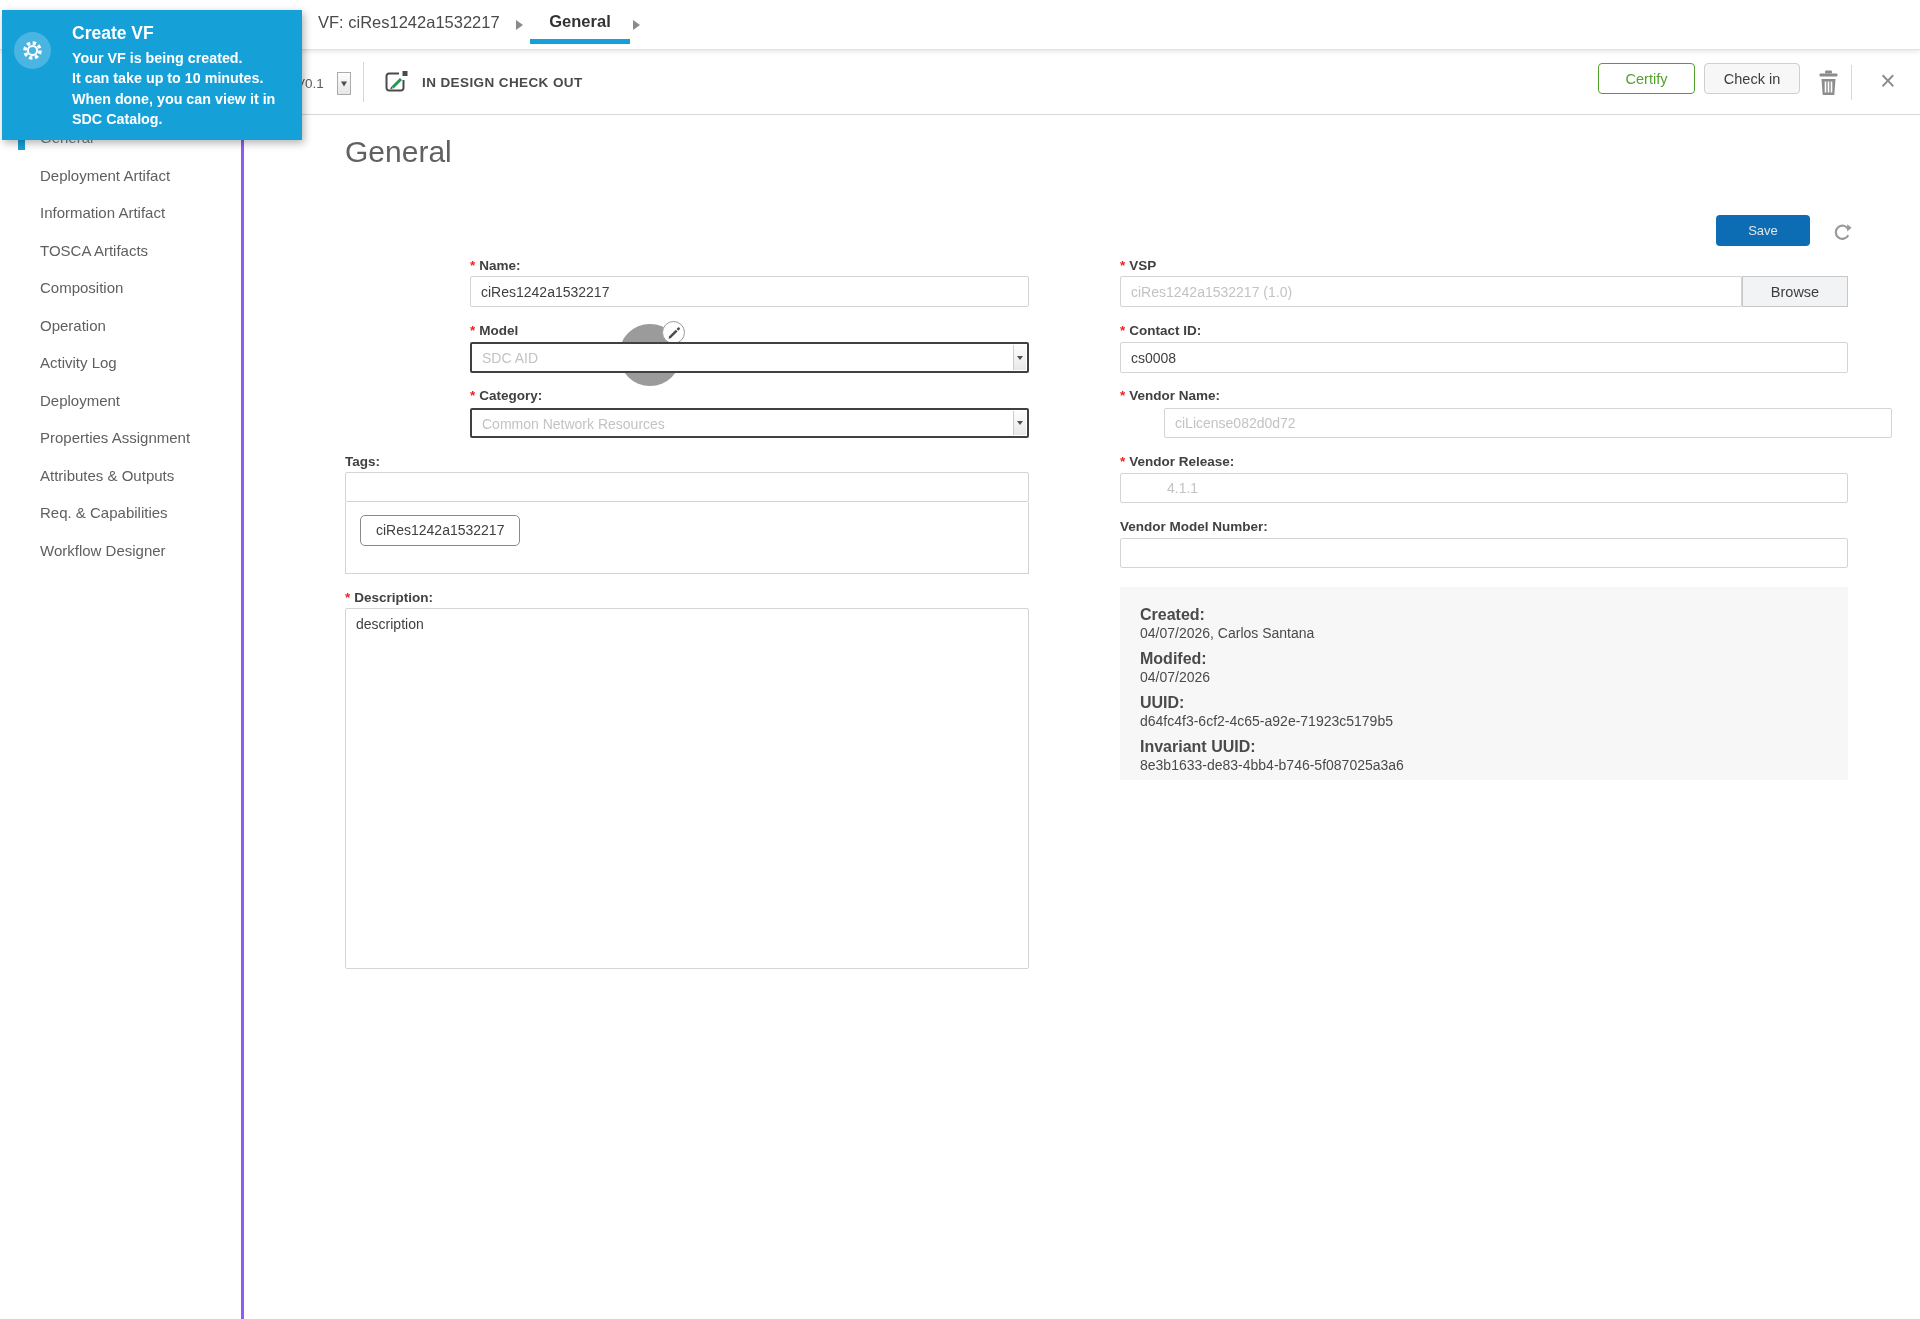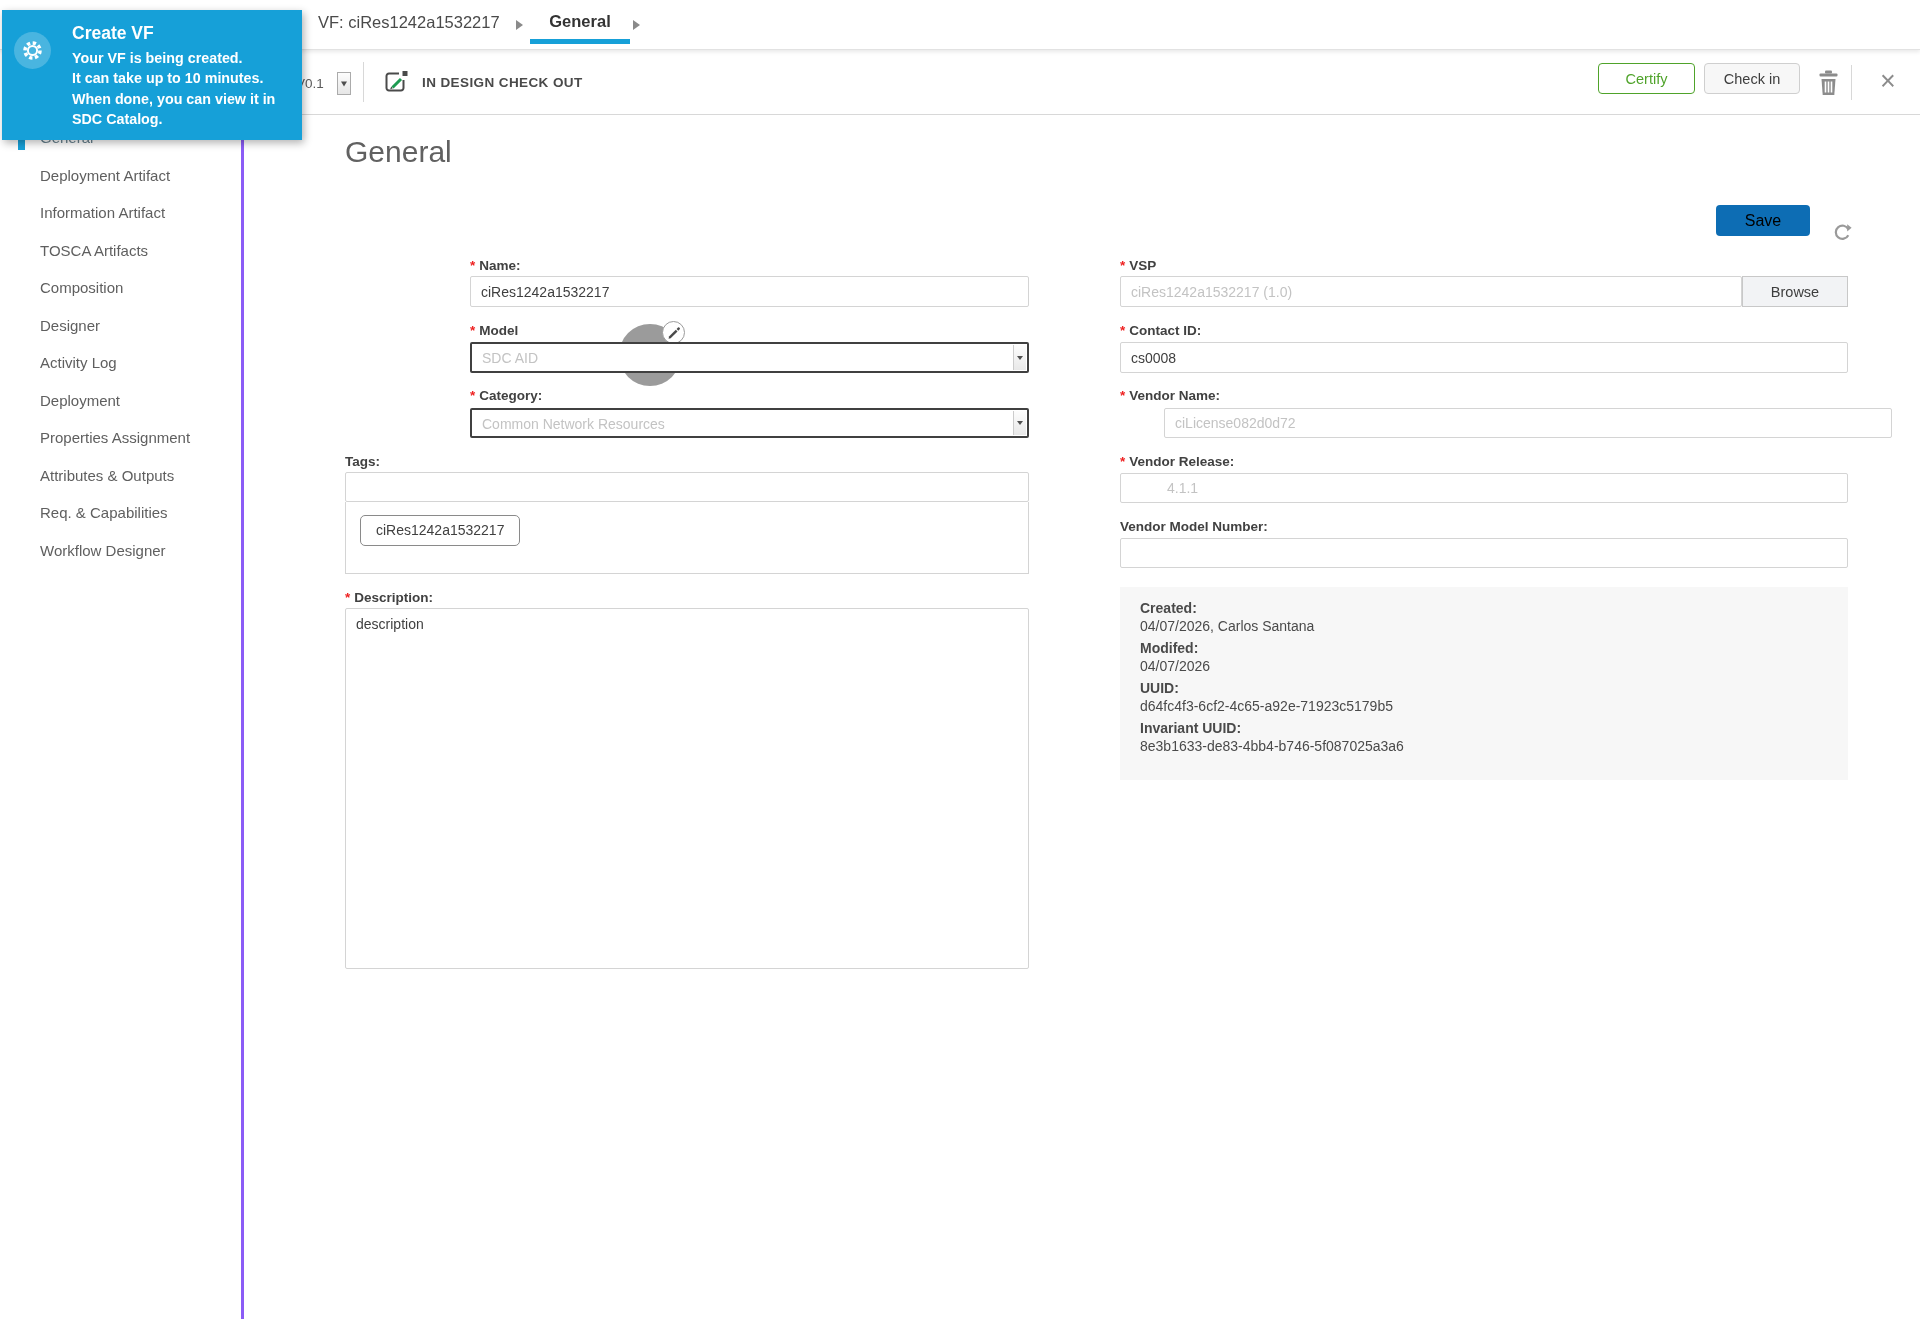--- a/index.html
+++ b/index.html
@@ -50,22 +50,22 @@
   .nav-list { position:absolute; left:0; top:67px; width:100%; }
   .nav-item { position:relative; height:37.5px; line-height:37.5px; padding-left:40px;
               font-size:15px; color:#5f5f5f; cursor:pointer; white-space:nowrap; }
   .nav-item.active { color:#68828f; }
   .nav-item.active::before { content:""; position:absolute; left:18px; top:7px; width:7px; height:24px;
               background:#16a0d8; }
 
   
   .content { position:absolute; left:244px; top:115px; width:1676px; height:1204px; background:#fff; }
   .page-title { position:absolute; left:101px; top:20px; font-size:30px; font-weight:300; color:#616161; }
-  .save-btn { position:absolute; left:1472px; top:90px; width:94px; height:31px; background:#0d6db4;
-              color:#000000; border:none; border-radius:4px; font-size:16px; cursor:pointer;
+  .save-btn { position:absolute; left:1472px; top:100px; width:94px; height:31px; background:#0d6db4;
+              color:#e5e5e5; border:none; border-radius:4px; font-size:13px; cursor:pointer;
               font-family:"Liberation Sans",sans-serif; }
   .refresh { position:absolute; left:1588px; top:107px; cursor:pointer; }
 
   .lbl { position:absolute; font-size:13.5px; font-weight:700; color:#414141; white-space:nowrap; }
   .req { color:#ee2222; margin-right:4px; }
   .inp { position:absolute; border:1px solid #d4d4d4; border-radius:2px; background:#fff;
          font-family:"Liberation Sans",sans-serif; font-size:14px; color:#3f3f3f; padding:0 10px; outline:none; }
   .inp.dim { color:#c3c3c3; }
   .sel { position:absolute; border:2px solid #404040; border-radius:2px; background:#fff;
          font-size:14px; color:#c3c3c3; padding:0 24px 0 10px; line-height:29px; cursor:default;
@@ -88,21 +88,21 @@
   textarea.desc { position:absolute; left:101px; top:493px; width:684px; height:361px; resize:none;
           border:1px solid #d4d4d4; border-radius:2px; padding:7px 10px;
           font-family:"Liberation Sans",sans-serif; font-size:14px; color:#3f3f3f; outline:none; }
 
   .browse-btn { position:absolute; left:1498px; top:161px; width:106px; height:31px;
           background:#f2f3f5; border:1px solid #c8c8c8; font-size:14.5px; color:#3d3d3d;
           cursor:pointer; font-family:"Liberation Sans",sans-serif; }
 
   .meta-box { position:absolute; left:876px; top:472px; width:728px; height:193px; background:#f7f7f7;
           padding:12px 20px; }
-  .meta-lbl { font-size:14px; font-weight:700; color:#4a4a4a; margin-top:0; line-height:18px; }
+  .meta-lbl { font-size:16px; font-weight:700; color:#4a4a4a; margin-top:7px; line-height:18px; }
   .meta-val { font-size:14px; color:#4a4a4a; line-height:19px; margin-bottom:3px; }
 
   
   .toast { position:absolute; left:2px; top:10px; width:300px; height:130px; background:#16a0d8;
            color:#fff; z-index:20; box-shadow:2px 3px 8px rgba(0,0,0,.3); }
   .toast-circle { position:absolute; left:12px; top:22px; width:37px; height:37px; border-radius:50%;
            background:rgba(255,255,255,.22); }
   .toast-circle svg { position:absolute; left:6px; top:6px; }
   .toast-title { position:absolute; left:70px; top:13px; font-size:17.5px; font-weight:700; }
   .toast-body { position:absolute; left:70px; top:38px; width:225px; font-size:14.3px;
@@ -148,21 +148,21 @@
     <span class="close-x">×</span>
   </div>
 
   <nav class="sidebar">
     <div class="nav-list">
       <div class="nav-item active">General</div>
       <div class="nav-item">Deployment Artifact</div>
       <div class="nav-item">Information Artifact</div>
       <div class="nav-item">TOSCA Artifacts</div>
       <div class="nav-item">Composition</div>
-      <div class="nav-item">Designer</div>
+      <div class="nav-item">Operation</div>
       <div class="nav-item">Activity Log</div>
       <div class="nav-item">Deployment</div>
       <div class="nav-item">Properties Assignment</div>
       <div class="nav-item">Attributes &amp; Outputs</div>
       <div class="nav-item">Req. &amp; Capabilities</div>
       <div class="nav-item">Workflow Designer</div>
     </div>
   </nav>
 
   <main class="content">

